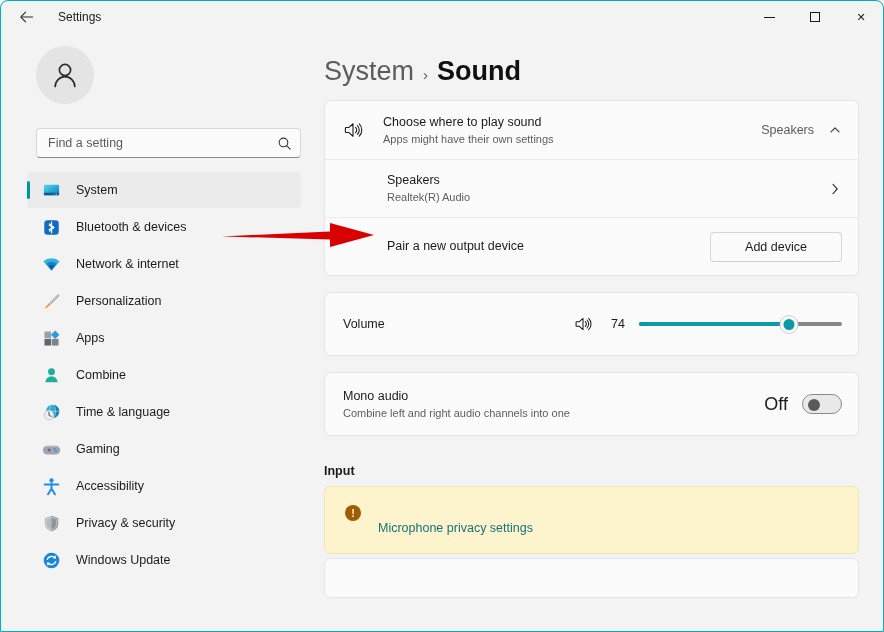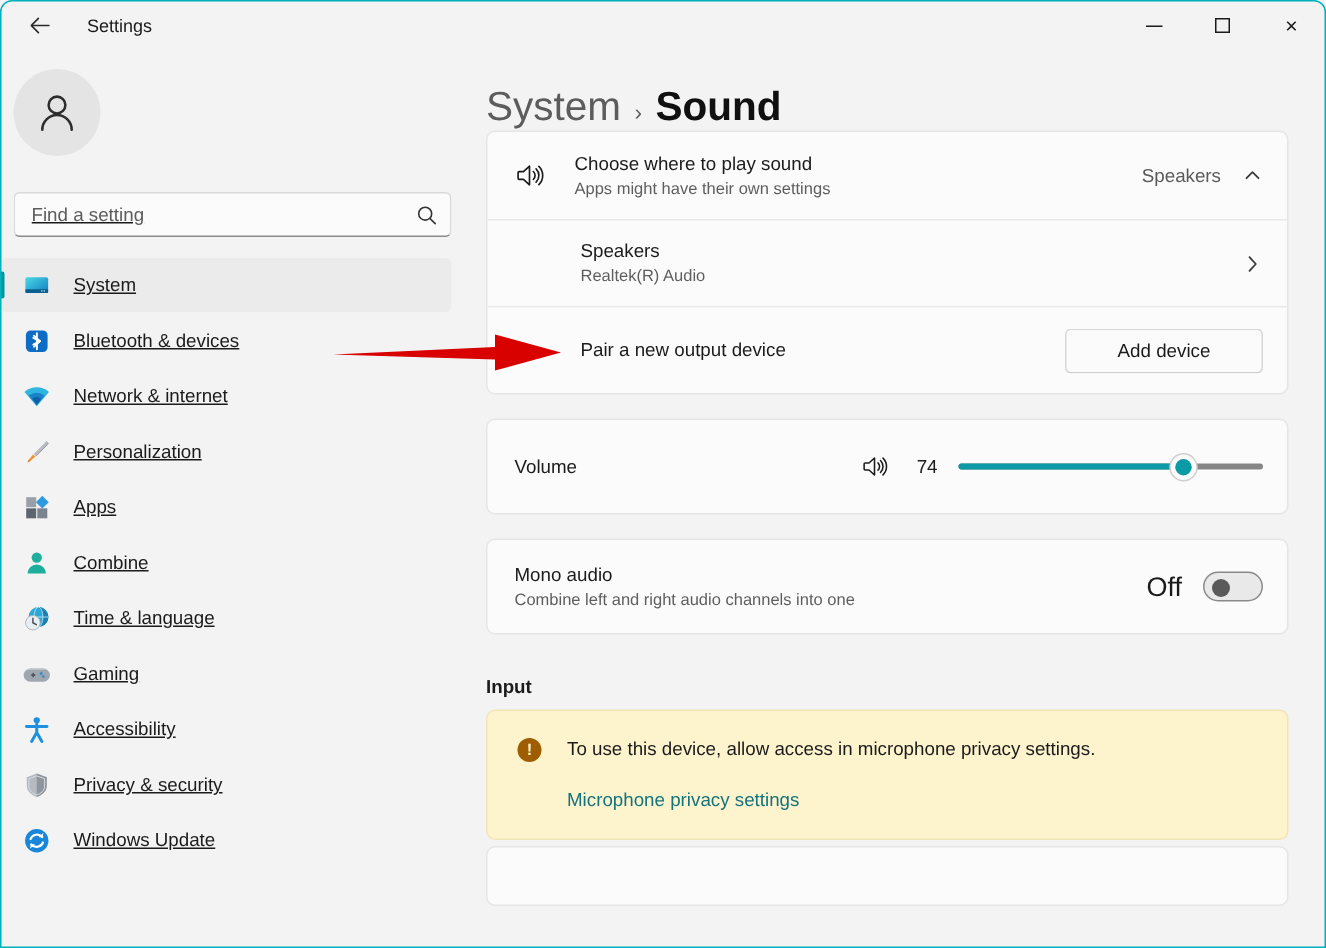--- a/index.html
+++ b/index.html
@@ -70,23 +70,22 @@
     width: 10px; height: 10px; border: 1px solid #1b1b1b; display: block;
   }
 
   
   #sidebar {
     position: absolute;
     top: 34px; left: 0;
     width: 310px;
     bottom: 0;
     background: #f3f3f3;
-    padding-left: 0;
+    padding-left: 27px;
     overflow: hidden;
-    text-decoration: underline;
   }
   .avatar-block {
     margin: 12px 0 0 9px;
   }
   .avatar {
     width: 58px; height: 58px;
     border-radius: 50%;
     background: #e4e4e4;
     display: flex; align-items: center; justify-content: center;
   }
@@ -173,20 +172,21 @@
     font-weight: bold;
     color: #1b1b1b;
     margin: 28px 0 8px 0;
   }
 
   .card {
     background: #fbfbfb;
     border: 1px solid #e5e5e5;
     border-radius: 6px;
     overflow: hidden;
+    margin-top: 13px;
   }
   .card + .card { margin-top: 16px; }
 
   .row {
     display: flex;
     align-items: center;
     padding: 0 16px;
     min-height: 58px;
     position: relative;
   }
@@ -646,21 +646,20 @@
         </span>
       </span>
     </div>
   </div>
 
   <div class="section-title">Input</div>
 
   <div class="warn-card">
     <span class="warn-icon">!</span>
     <span class="warn-body">
-      <span class="warn-text" style="display:block">To use this device, allow access in microphone privacy settings.</span>
       <a class="warn-link">Microphone privacy settings</a>
     </span>
   </div>
 
   <div class="partial-card"></div>
 </div>
 
 <svg id="annotation-arrow" viewBox="0 0 160 40">
   <polygon points="0,21.4 108,16.4 108,8 152,20 108,32 108,24.6" fill="#d90000"></polygon>
 </svg>

